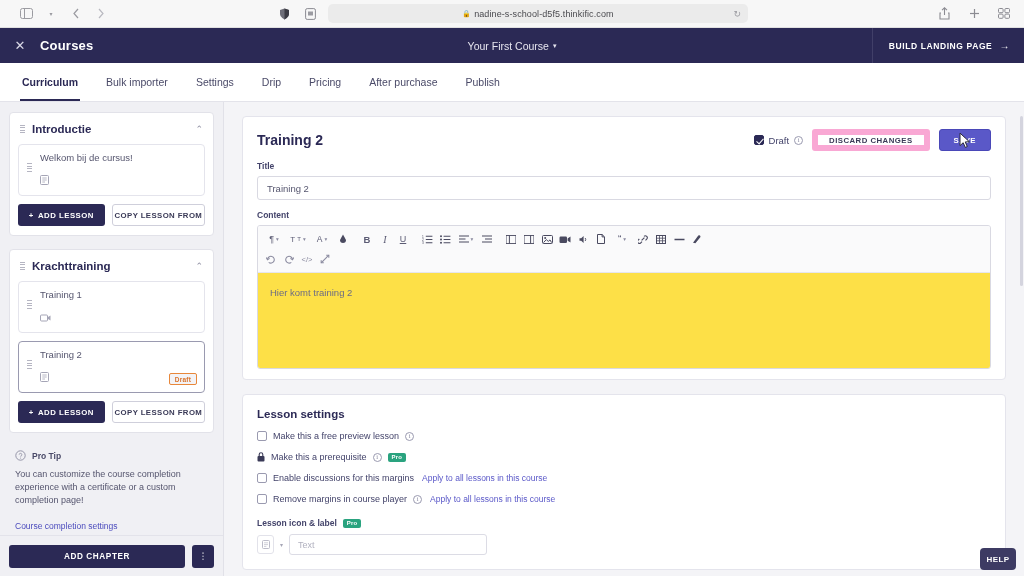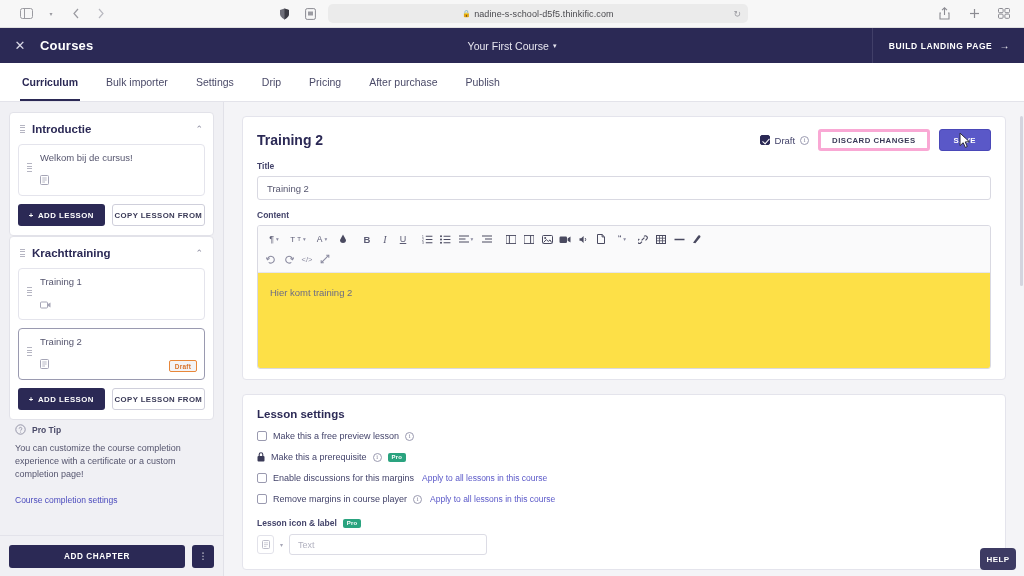--- a/index.html
+++ b/index.html
@@ -106,21 +106,21 @@
   
   #sidebar {
     width: 224px; background: #f0f0f4;
     border-right: 1px solid #e1e1e8;
     position: relative; display: flex; flex-direction: column;
     padding: 10px 9px 0 9px;
     overflow: hidden;
   }
   .chapter-card {
     background: #ffffff; border: 1px solid #e2e2e9; border-radius: 4px;
-    margin-bottom: 0; padding: 8px 8px 9px 8px;
+    margin-bottom: 13px; padding: 8px 8px 9px 8px;
   }
   .chapter-head {
     display: flex; align-items: center; gap: 7px;
     padding: 2px 2px 9px 2px;
   }
   .grip {
     width: 5px; display: flex; flex-direction: column; gap: 1.5px;
     flex: 0 0 auto;
   }
   .grip i {
@@ -216,21 +216,21 @@
     transform: rotate(42deg);
   }
   .draft-label { font-size: 9.5px; color: #43436a; }
   .info-i {
     width: 9px; height: 9px; border: 1px solid #9a9ab0; border-radius: 50%;
     color: #8989a0; font-size: 6.5px; display: inline-flex;
     align-items: center; justify-content: center; flex: 0 0 auto;
     font-family: "Liberation Serif", serif; line-height: 1;
   }
   #discard-btn {
-    height: 22px; padding: 0 11px; background: #fff; border: 3px solid #f9a8d4;
+    height: 22px; padding: 0 11px; background: #fff; border: 6px solid #f9a8d4;
     border-radius: 3px; font-size: 7.8px; font-weight: bold; letter-spacing: .45px;
     color: #3a3a57; font-family: inherit;
   }
   #save-btn {
     height: 22px; padding: 0 14px; background: #5a58c8; border: 1px solid #4a48b8;
     border-radius: 3px; font-size: 7.8px; font-weight: bold; letter-spacing: .45px;
     color: #fff; font-family: inherit; position: relative;
   }
   #cursor-arrow {
     position: absolute; left: 50%; top: 52%; width: 12px; height: 16px;

